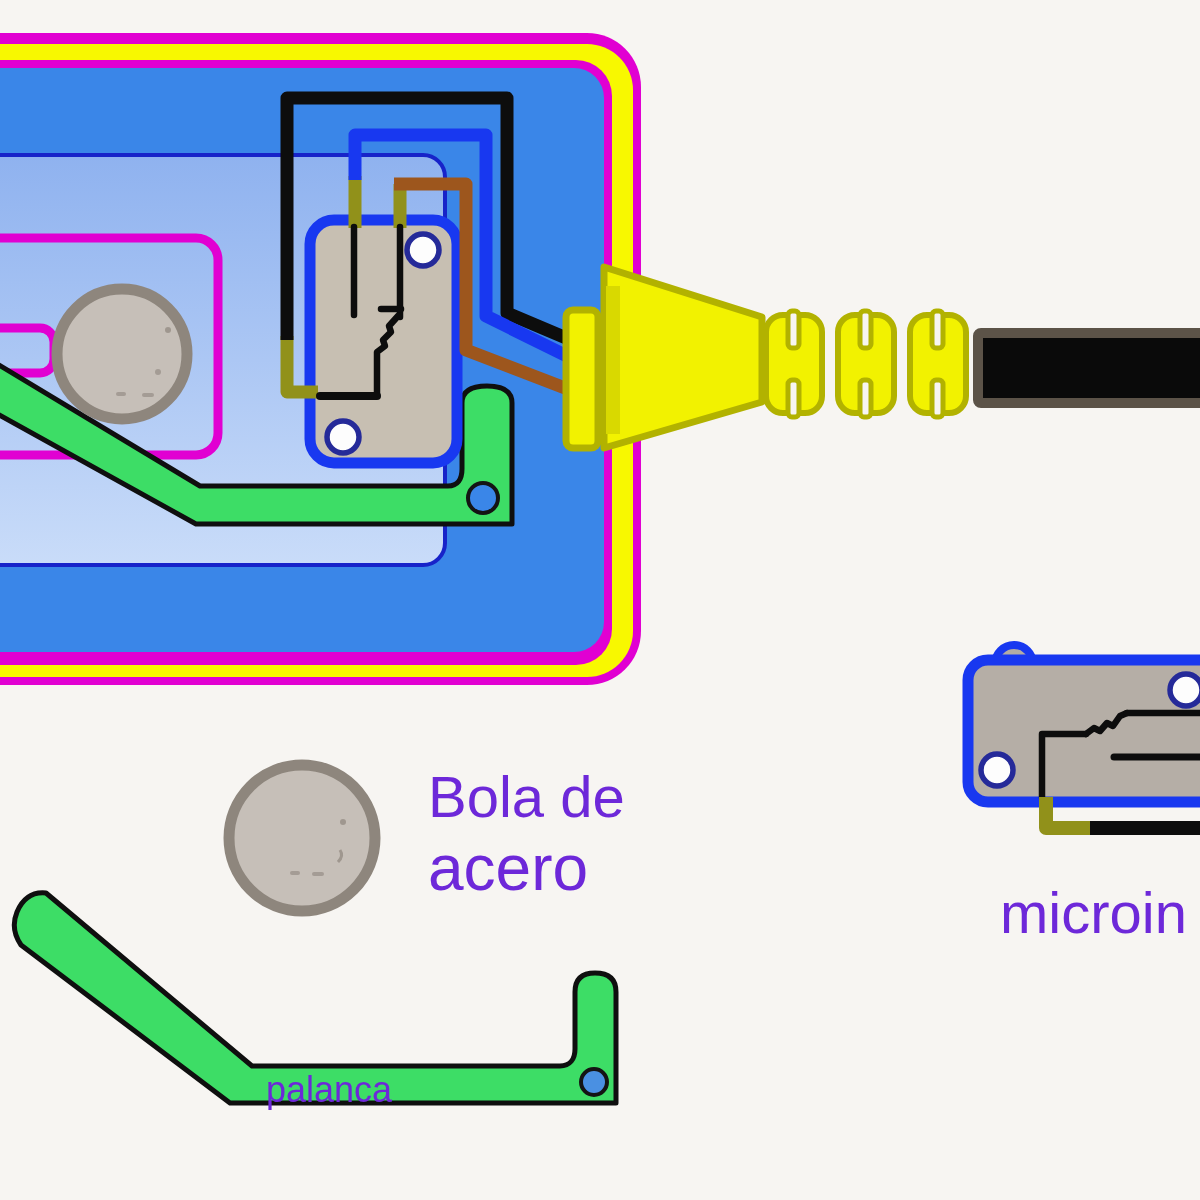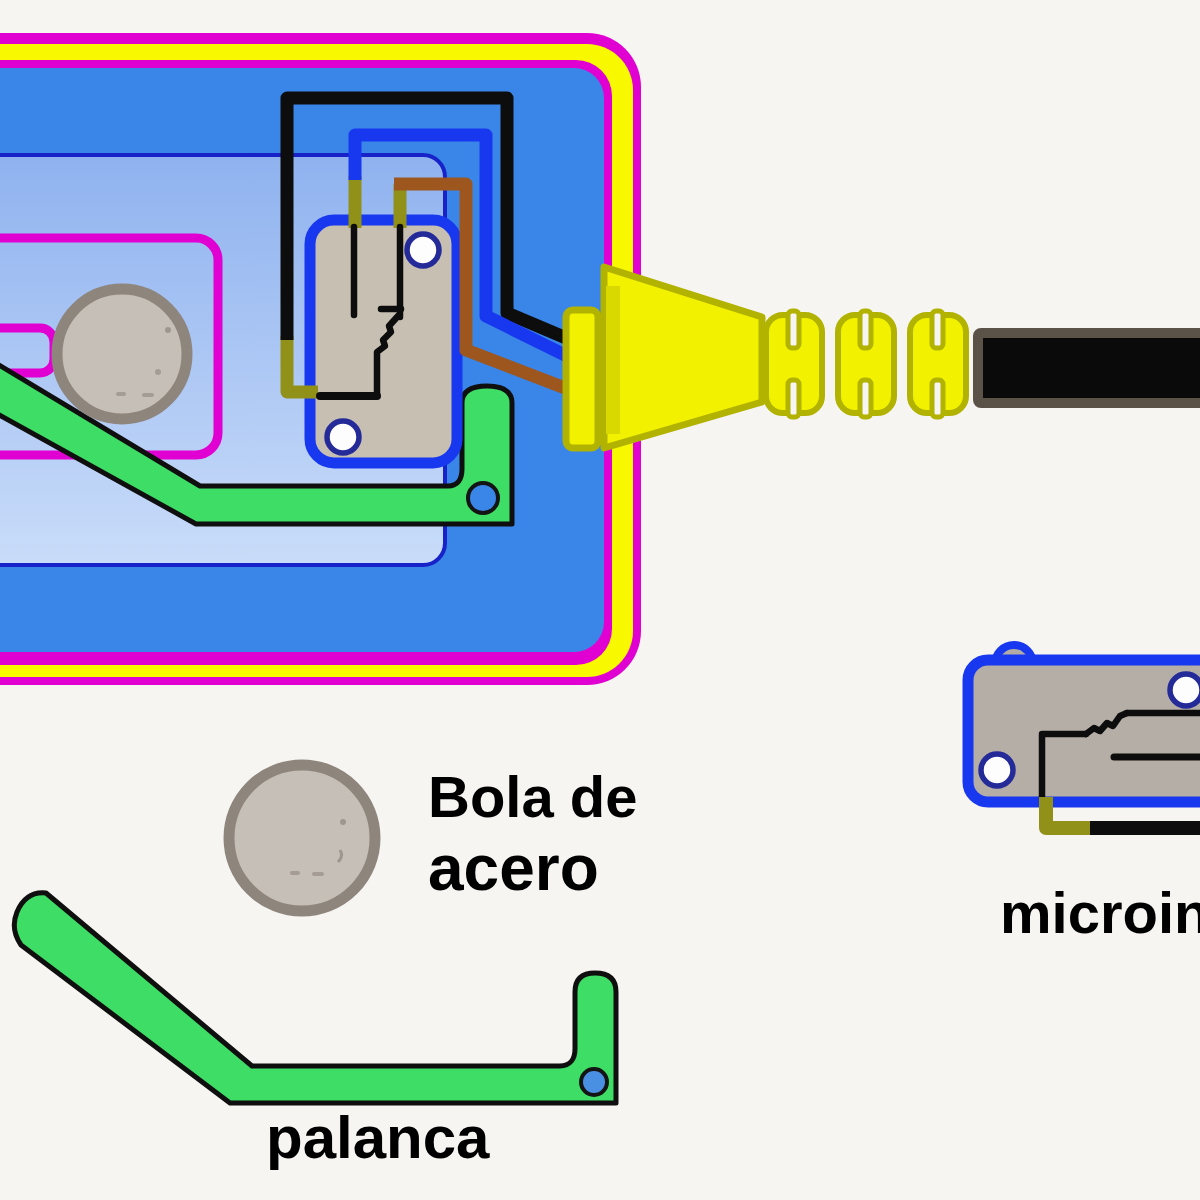--- a/index.html
+++ b/index.html
@@ -3,26 +3,26 @@
 <meta charset="utf-8">
 <style>
   html,body{margin:0;padding:0;background:#e8e8e8;}
   .canvas{
     position:relative;width:1200px;height:1200px;overflow:hidden;
     background:#f7f5f2;
     font-family:"Liberation Sans", sans-serif;
   }
   .canvas svg{position:absolute;left:0;top:0;}
   .label{
-    position:absolute;font-weight:bold;color:#000000;line-height:1;
+    position:absolute;font-weight:normal;color:#6d28d9;line-height:1;
     white-space:nowrap;letter-spacing:0;
   }
   #lbl-ball-1{left:428px;top:768px;font-size:58px;}
   #lbl-ball-2{left:428px;top:836px;font-size:64px;}
-  #lbl-lever{left:266px;top:1108px;font-size:60px;}
+  #lbl-lever{left:266px;top:1072px;font-size:36px;}
   #lbl-micro{left:1000px;top:884px;font-size:58px;}
 </style>
 </head>
 <body>
 
 <div class="canvas">
 
 <svg width="1200" height="1200" viewBox="0 0 1200 1200">
   <defs>
     <linearGradient id="gcomp" x1="0" y1="0" x2="0" y2="1">

